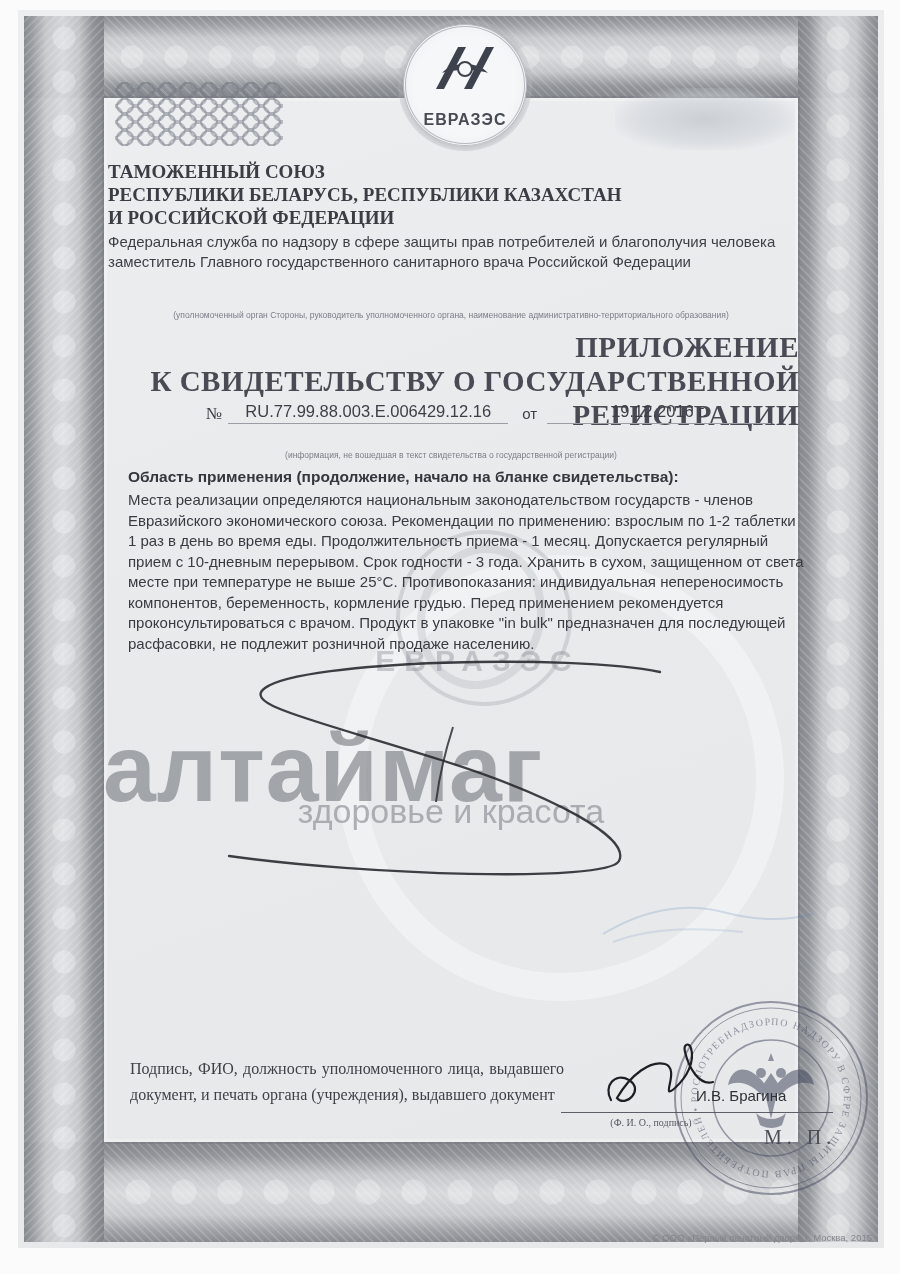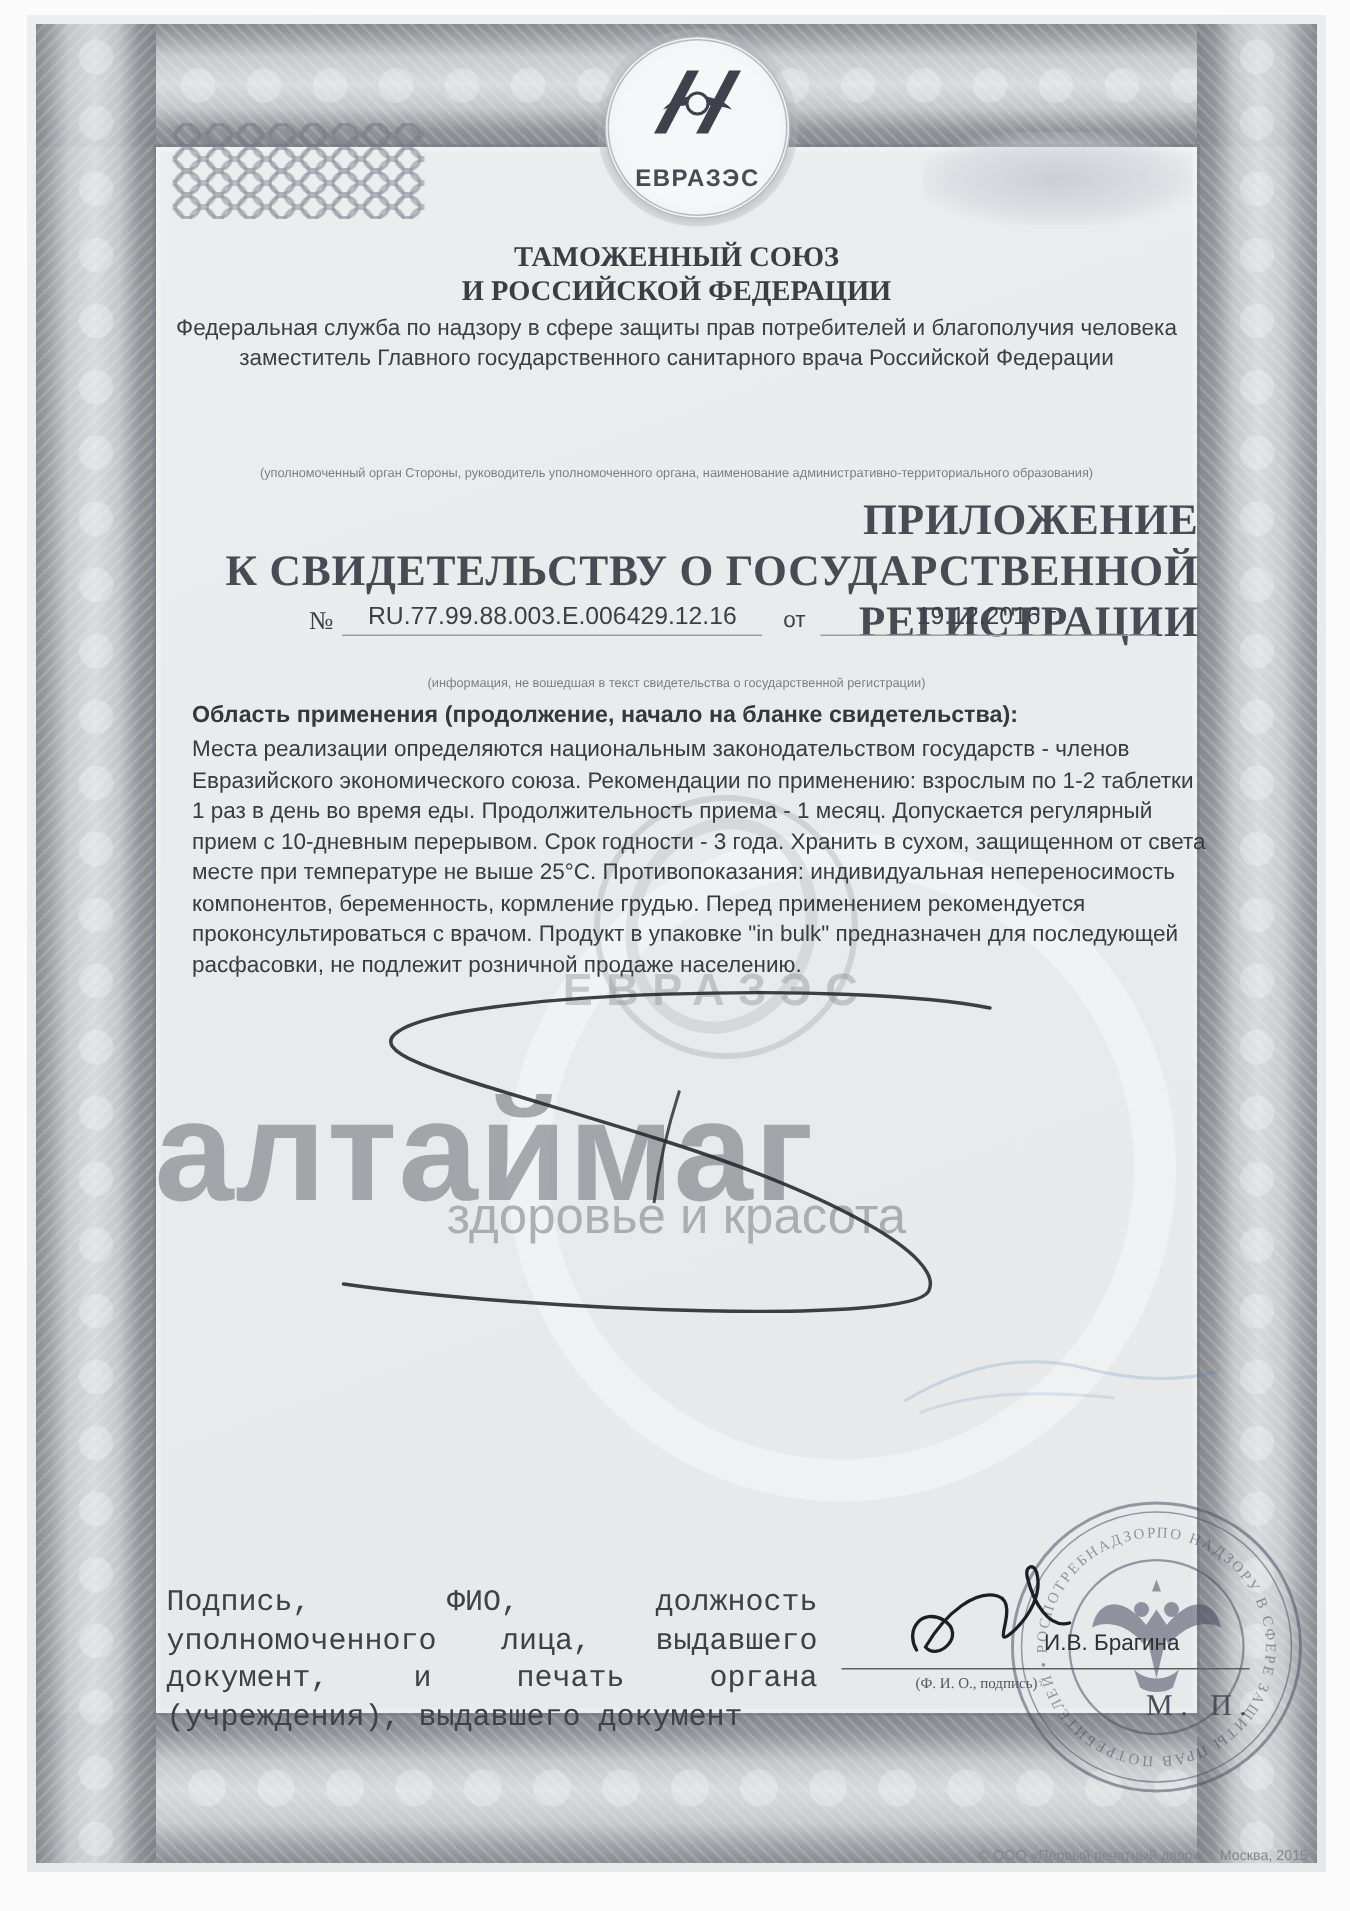--- a/index.html
+++ b/index.html
@@ -43,21 +43,21 @@
       radial-gradient(ellipse 10px 9px at 10px 8px,rgba(0,0,0,0) 6.5px,rgba(116,122,132,.55) 7px,rgba(116,122,132,.55) 8.5px,rgba(0,0,0,0) 9.5px);
     background-size:21px 16px,21px 16px;background-position:0 0,10px 8px;}
   .erased-patch{position:absolute;left:597px;top:78px;width:180px;height:62px;
     background:radial-gradient(ellipse at center,rgba(198,202,208,.85) 0%,rgba(206,210,216,.5) 55%,rgba(206,210,216,0) 78%);}
   .badge{position:absolute;left:385px;top:14px;width:118px;height:116px;border-radius:50%;
     background:radial-gradient(circle,#f6f7f9 60%,#e7e9ec 100%);
     border:3px double #b6b9bf;box-shadow:0 0 0 5px rgba(180,184,190,.35),0 2px 4px rgba(0,0,0,.15);
     display:flex;flex-direction:column;align-items:center;justify-content:flex-end;z-index:5;}
   .badge-text{font-weight:bold;font-size:16px;letter-spacing:1px;color:#474b54;margin-bottom:14px;}
   .badge-swoosh{position:absolute;top:12px;left:22px;}
-  .header-block{position:absolute;left:90px;right:90px;top:150px;text-align:center;z-index:2;}
+  .header-block{position:absolute;left:90px;right:90px;top:150px;z-index:2;}
   .h-serif{font-family:"Liberation Serif",serif;font-weight:bold;font-size:19px;line-height:23px;color:#3a3d44;}
   .h-sans{font-size:15px;line-height:19.5px;color:#3c3f46;}
   .caption{font-size:8.5px;color:#7b7e86;text-align:center;}
   .caption-top{position:absolute;left:120px;right:120px;top:300px;z-index:2;}
   .title-block{position:absolute;left:85px;right:85px;top:320px;text-align:right;z-index:2;
     font-family:"Liberation Serif",serif;font-weight:bold;font-size:29px;line-height:34px;color:#484b53;letter-spacing:.5px;}
   .number-row{position:absolute;left:188px;top:392px;width:565px;display:flex;align-items:flex-end;z-index:2;
     font-size:16px;color:#3c3f46;}
   .no-label{font-family:"Liberation Serif",serif;font-size:17px;margin-right:6px;}
   .u-line{border-bottom:1.5px solid #9a9da4;text-align:center;padding-bottom:2px;}
@@ -75,22 +75,22 @@
     border:4px solid rgba(148,153,160,.30);z-index:1;}
   .wm-seal:before{content:"";position:absolute;left:18px;top:10px;width:110px;height:130px;
     border-radius:50%;border:8px solid rgba(148,153,160,.22);transform:rotate(18deg);}
   .wm-eurasec{position:absolute;left:330px;width:260px;top:634px;text-align:center;z-index:1;
     font-weight:bold;font-size:30px;letter-spacing:9px;color:rgba(133,138,146,.40);}
   .wm-brand{position:absolute;left:85px;right:85px;top:704px;text-align:left;z-index:1;
     font-weight:bold;font-size:95px;letter-spacing:1px;color:rgba(115,119,125,.60);}
   .wm-tag{position:absolute;left:85px;right:85px;top:782px;text-align:center;z-index:1;
     font-size:34px;color:rgba(146,150,155,.72);}
   
-  .sig-label{position:absolute;left:93px;top:1046px;width:434px;z-index:2;
-    font-family:Liberation Mono, monospace;font-size:20px;line-height:25.5px;color:#3e4147;text-align:justify;}
+  .sig-label{position:absolute;left:112px;top:1046px;width:434px;z-index:2;
+    font-family:Liberation Serif, serif;font-size:16px;line-height:25.5px;color:#3e4147;text-align:justify;}
   .sig-line{position:absolute;left:543px;top:1068px;width:272px;height:34px;
     border-bottom:1.3px solid #5c5f66;z-index:2;}
   .signer-name{position:absolute;left:678px;top:1077px;font-size:15px;color:#2e3136;z-index:4;}
   .sig-caption{position:absolute;left:548px;top:1107px;width:170px;text-align:center;z-index:3;
     font-family:"Liberation Serif",serif;font-size:10px;color:#565960;}
   .mp-mark{position:absolute;left:746px;top:1116px;z-index:4;
     font-family:"Liberation Serif",serif;font-size:20px;letter-spacing:5px;color:#4b4e56;}
   .footer-credit{position:absolute;right:12px;bottom:5px;font-size:9.5px;color:#83868c;z-index:6;}
   svg{display:block;}
   .abs{position:absolute;}
@@ -117,20 +117,21 @@
           <path d="M36 50 L58 8 L66 8 L44 50 Z" fill="#3e424c"></path>
           <path d="M14 34 C24 22 50 22 60 34 C50 30 24 30 14 34 Z" fill="#3e424c"></path>
           <circle cx="37" cy="30" r="7" fill="#f6f7f9" stroke="#3e424c" stroke-width="2"></circle>
         </svg>
       </span>
       <span class="badge-text">ЕВРАЗЭС</span>
     </div>
 
     <div class="header-block">
       <div class="h-serif">ТАМОЖЕННЫЙ СОЮЗ</div>
+      <div class="h-serif">РЕСПУБЛИКИ БЕЛАРУСЬ, РЕСПУБЛИКИ КАЗАХСТАН</div>
       <div class="h-serif">И РОССИЙСКОЙ ФЕДЕРАЦИИ</div>
       <div class="h-sans" style="margin-top:3px;">Федеральная служба по надзору в сфере защиты прав потребителей и благополучия человека</div>
       <div class="h-sans">заместитель Главного государственного санитарного врача Российской Федерации</div>
     </div>
     <div class="caption caption-top">(уполномоченный орган Стороны, руководитель уполномоченного органа, наименование административно-территориального образования)</div>
 
     <div class="title-block">
       <div>ПРИЛОЖЕНИЕ</div>
       <div>К СВИДЕТЕЛЬСТВУ О ГОСУДАРСТВЕННОЙ РЕГИСТРАЦИИ</div>
     </div>

